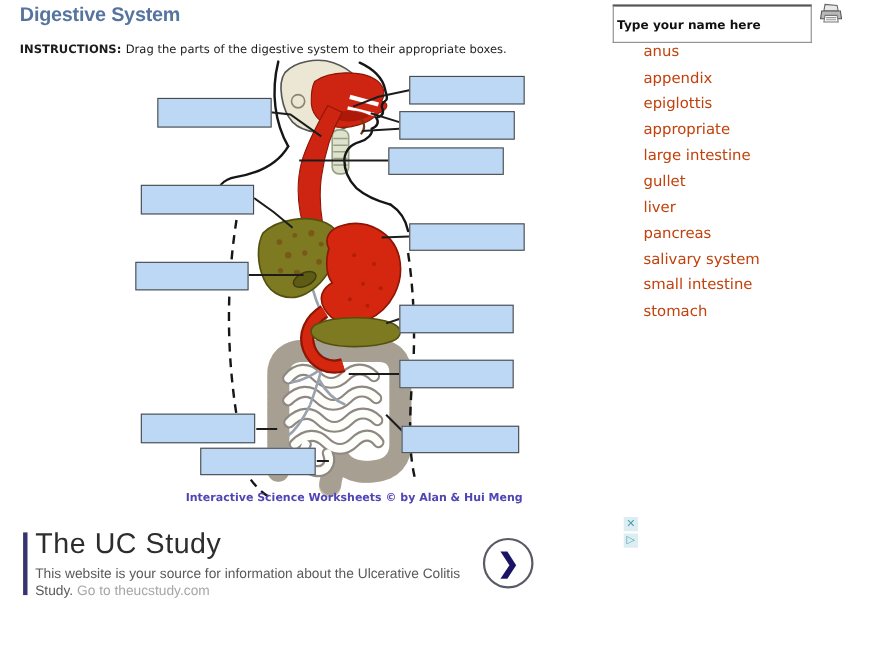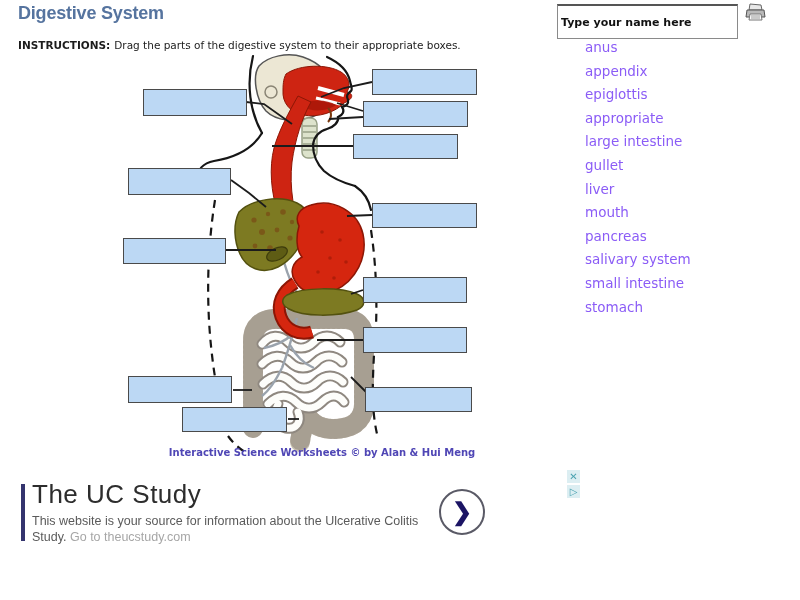--- a/index.html
+++ b/index.html
@@ -20,21 +20,21 @@
   #name-input {
     position:absolute; left:557px; top:4px; width:181px; height:19px;
     border:1px solid #8a8a8a; border-top:2px solid #555;
     font-family:"DejaVu Sans", sans-serif; font-size:11px; font-weight:bold;
     color:#111; padding:16px 3px; background:#fff;
   }
   #print-btn { position:absolute; left:744px; top:2px; width:24px; height:22px; cursor:pointer; }
   
   #word-bank { position:absolute; left:585px; top:36px; }
   #word-bank .word {
-    height:23.6px; line-height:23.6px; font-size:13.5px; color:#8b5cf6;
+    height:23.6px; line-height:23.6px; font-size:13.5px; color:#c2410c;
     font-family:"DejaVu Sans", sans-serif; cursor:move; white-space:nowrap;
   }
   
   .box {
     position:absolute; background:#bcd8f4; border:1px solid #4a4a4a;
   }
   #diagram { position:absolute; left:100px; top:40px; width:400px; height:412px; }
   #credit {
     position:absolute; left:122px; top:447px; width:400px; text-align:center;
     font-size:10px; font-weight:bold; color:#4f46b5;
@@ -89,21 +89,20 @@
   </div>
 
   <div id="word-bank">
     <div class="word">anus</div>
     <div class="word">appendix</div>
     <div class="word">epiglottis</div>
     <div class="word">appropriate</div>
     <div class="word">large intestine</div>
     <div class="word">gullet</div>
     <div class="word">liver</div>
-    <div class="word">mouth</div>
     <div class="word">pancreas</div>
     <div class="word">salivary system</div>
     <div class="word">small intestine</div>
     <div class="word">stomach</div>
   </div>
 
   <div id="diagram">
     <svg width="400" height="412" viewBox="100 40 400 412">
 
       <g>

